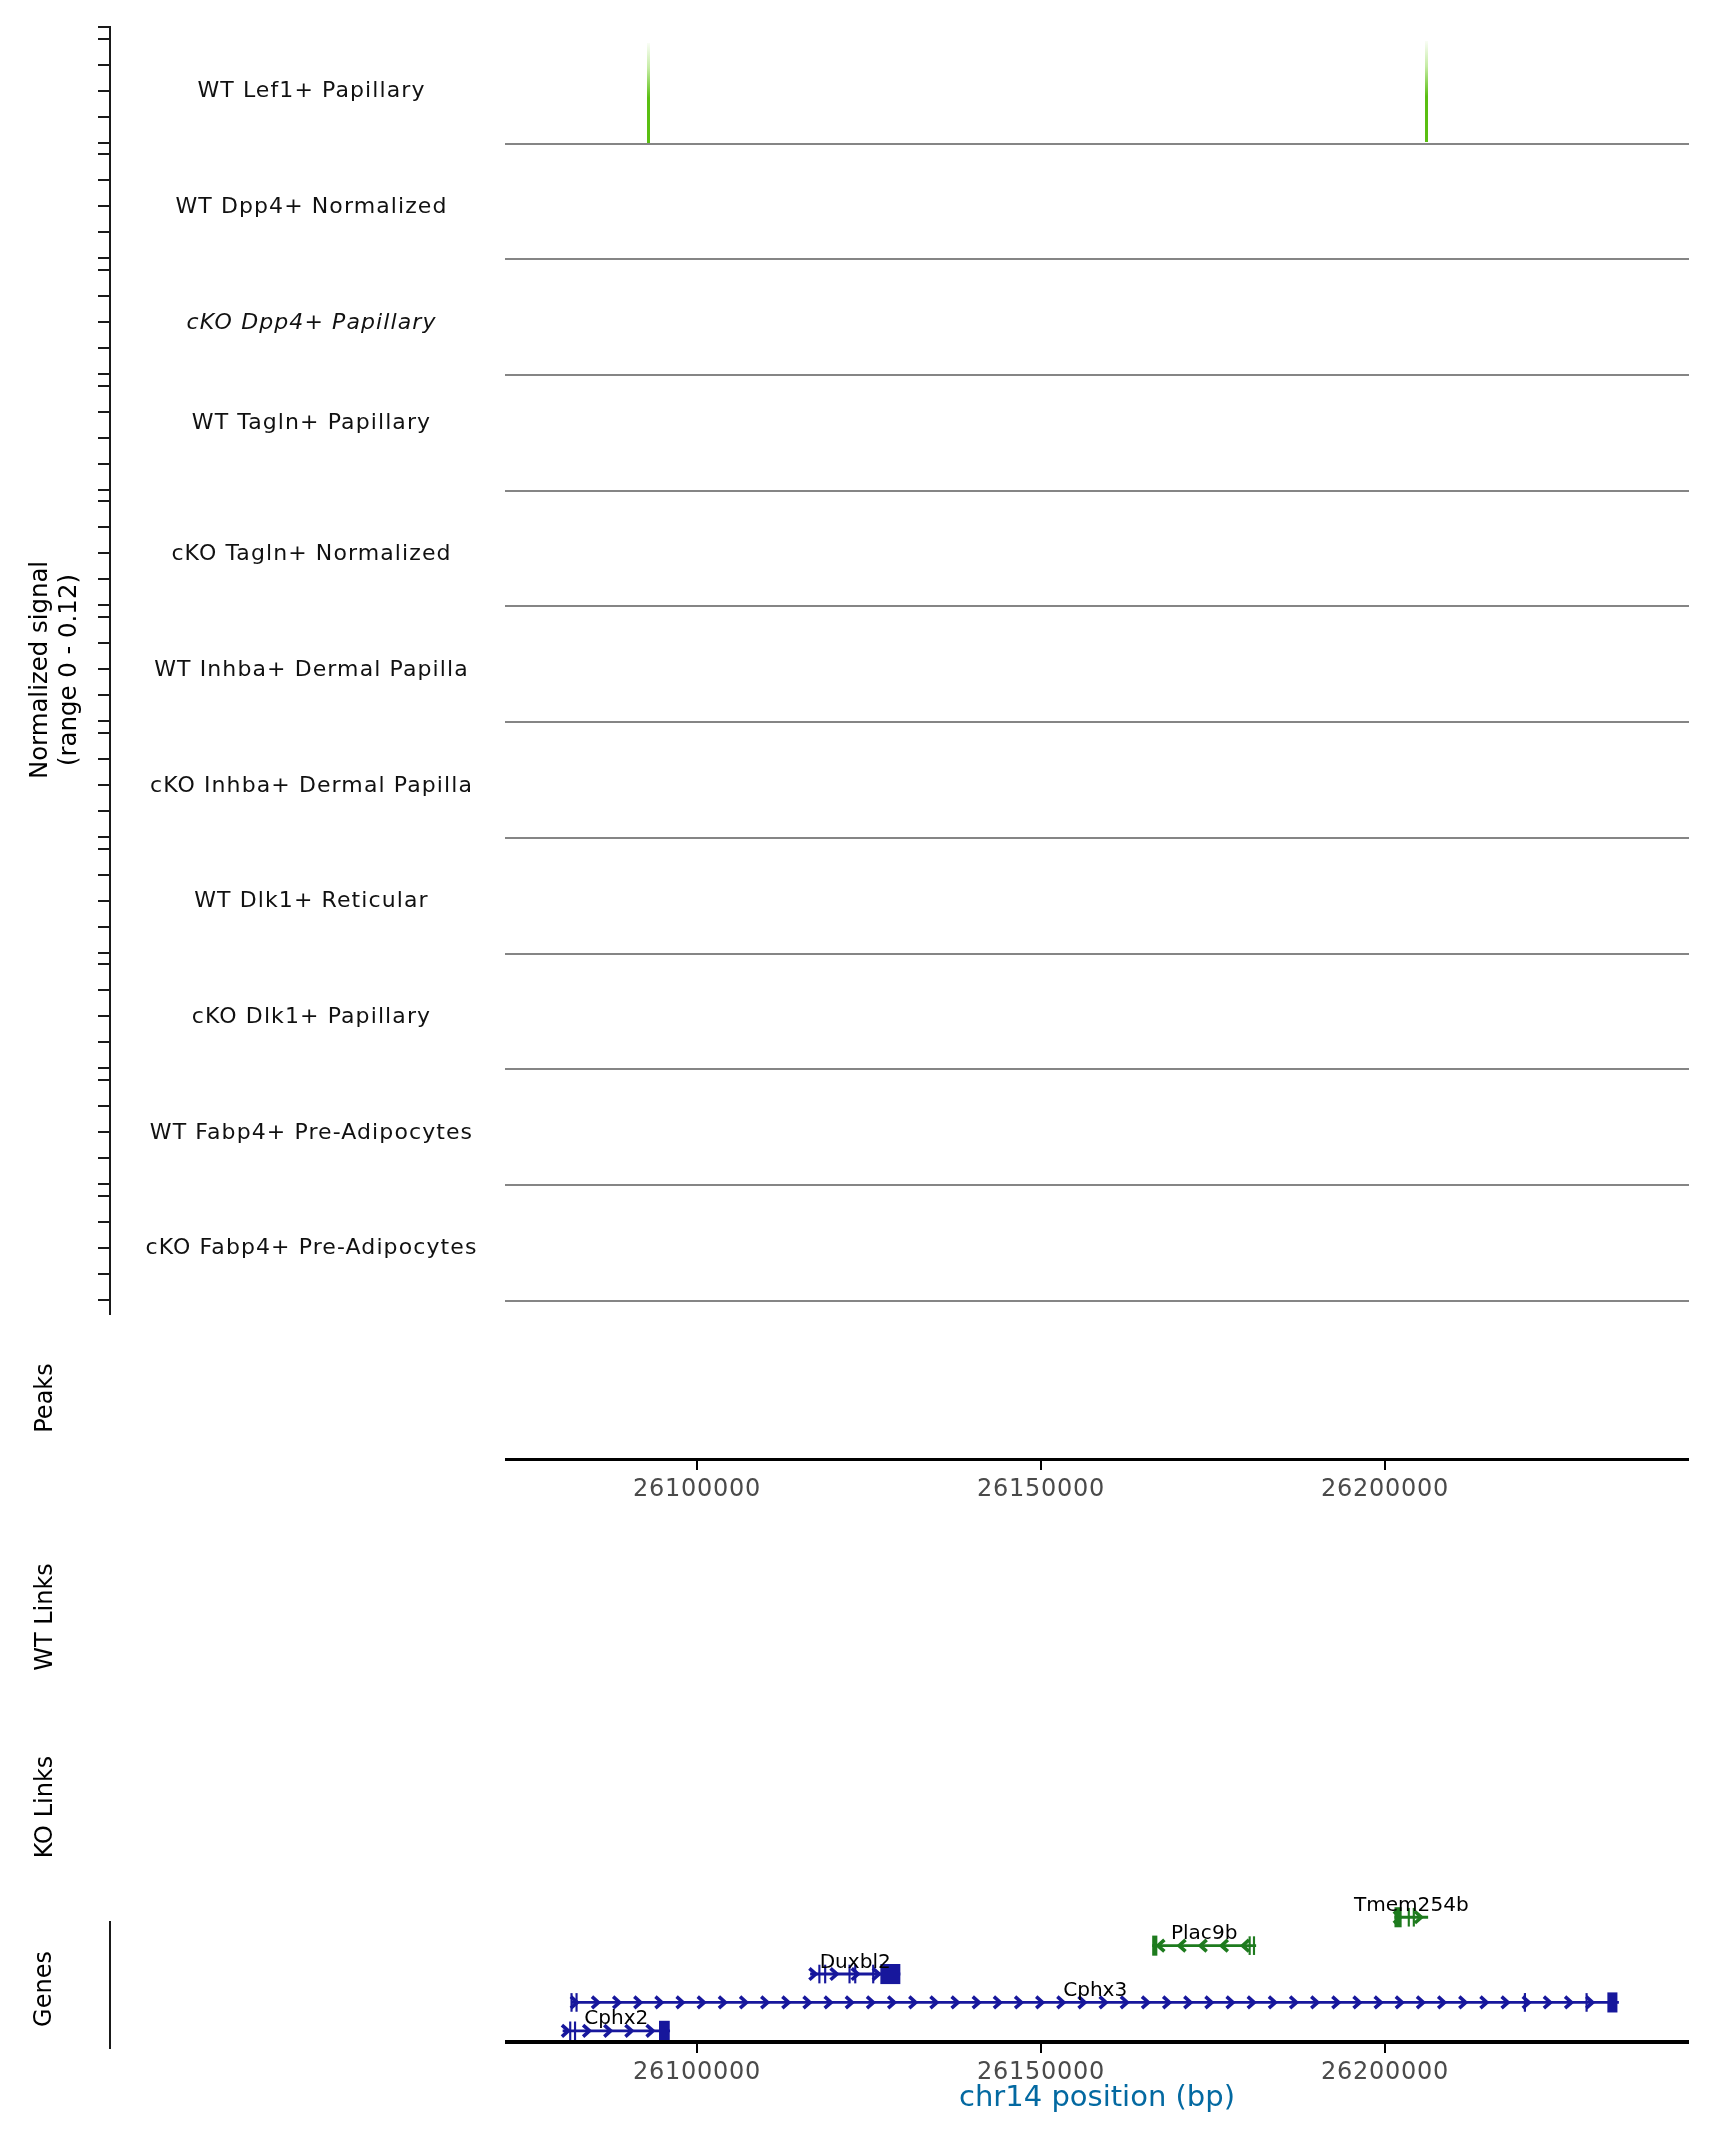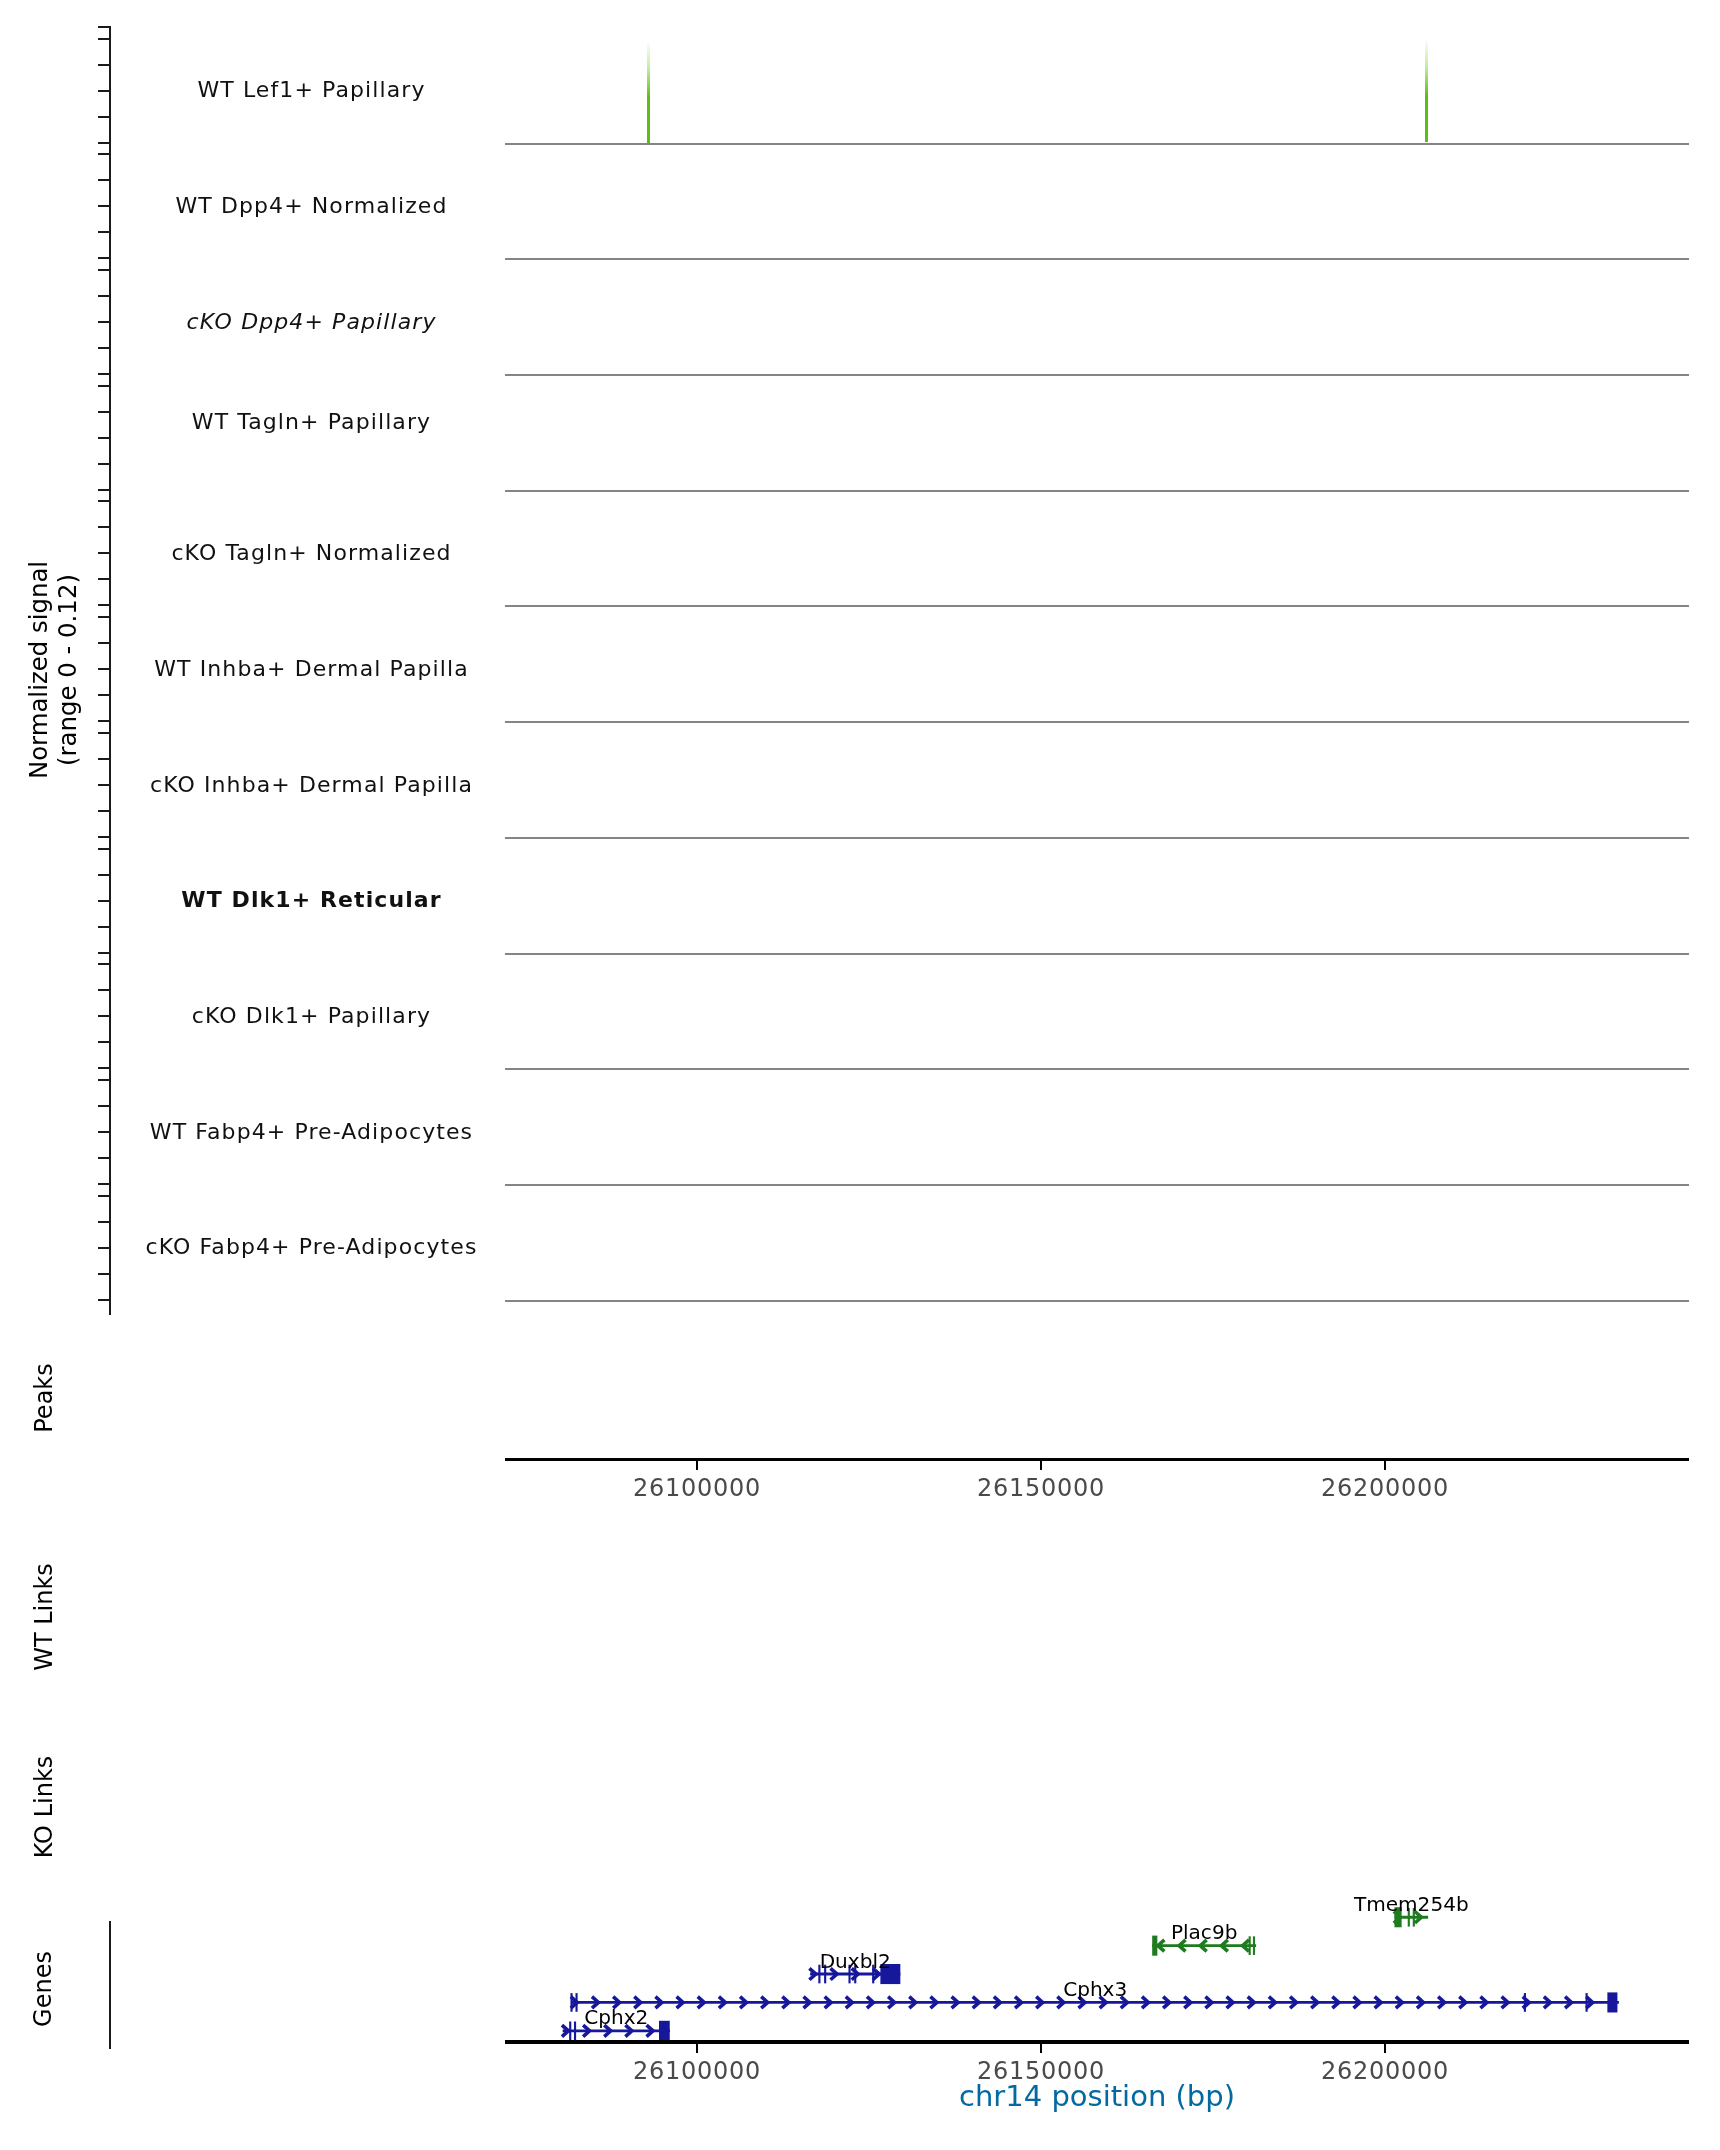--- a/index.html
+++ b/index.html
@@ -114,21 +114,21 @@
       <div class="vtick" style="left: 98px; top: 810px; width: 10.8px; height: 2.2px;"></div>
       <div class="vtick" style="left: 98px; top: 836px; width: 10.8px; height: 2.2px;"></div>
       <div class="separator" style="left: 505px; top: 837px; width: 1184px;"></div>
       <div class="track-label" style="top: 772px;">cKO Inhba+ Dermal Papilla</div>
       <div class="vtick" style="left: 98px; top: 848px; width: 10.8px; height: 2.2px;"></div>
       <div class="vtick" style="left: 98px; top: 874px; width: 10.8px; height: 2.2px;"></div>
       <div class="vtick" style="left: 98px; top: 900px; width: 10.8px; height: 2.2px;"></div>
       <div class="vtick" style="left: 98px; top: 926px; width: 10.8px; height: 2.2px;"></div>
       <div class="vtick" style="left: 98px; top: 952px; width: 10.8px; height: 2.2px;"></div>
       <div class="separator" style="left: 505px; top: 953px; width: 1184px;"></div>
-      <div class="track-label" style="top: 887px; font-weight: bold;">WT Dlk1+ Reticular</div>
+      <div class="track-label" style="top: 887px;">WT Dlk1+ Reticular</div>
       <div class="vtick" style="left: 98px; top: 963px; width: 10.8px; height: 2.2px;"></div>
       <div class="vtick" style="left: 98px; top: 989px; width: 10.8px; height: 2.2px;"></div>
       <div class="vtick" style="left: 98px; top: 1015px; width: 10.8px; height: 2.2px;"></div>
       <div class="vtick" style="left: 98px; top: 1041px; width: 10.8px; height: 2.2px;"></div>
       <div class="vtick" style="left: 98px; top: 1067px; width: 10.8px; height: 2.2px;"></div>
       <div class="separator" style="left: 505px; top: 1068px; width: 1184px;"></div>
       <div class="track-label" style="top: 1003px;">cKO Dlk1+ Papillary</div>
       <div class="vtick" style="left: 98px; top: 1079px; width: 10.8px; height: 2.2px;"></div>
       <div class="vtick" style="left: 98px; top: 1105px; width: 10.8px; height: 2.2px;"></div>
       <div class="vtick" style="left: 98px; top: 1131px; width: 10.8px; height: 2.2px;"></div>

